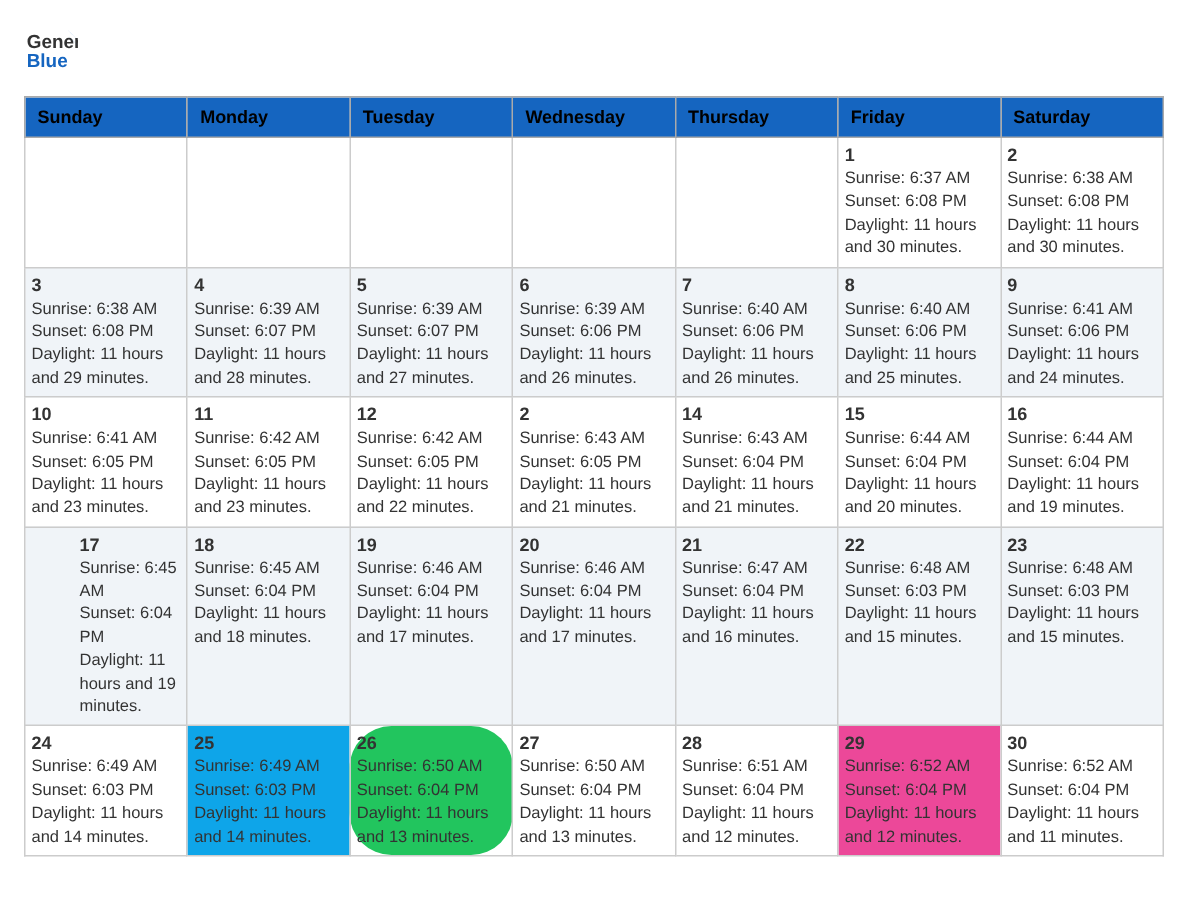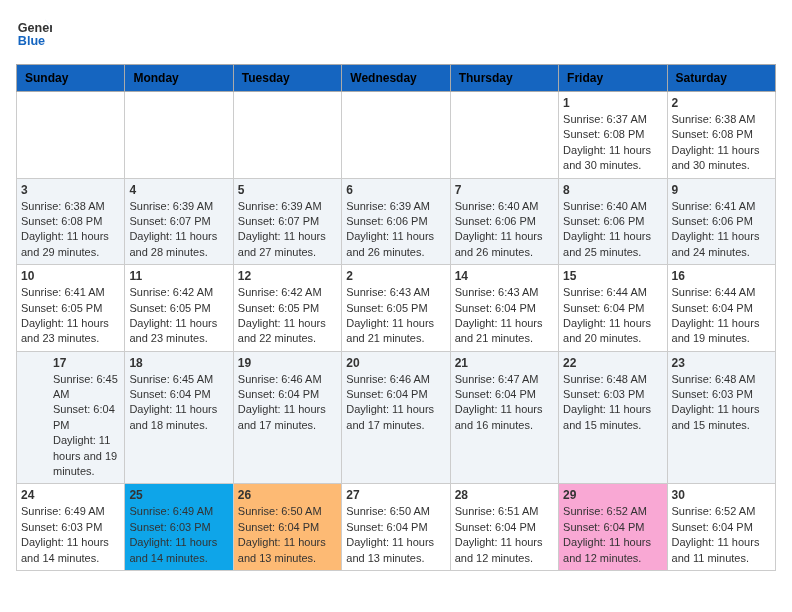--- a/index.html
+++ b/index.html
@@ -219,33 +219,33 @@
       </tr>
       <tr>
         <td style="background: rgb(255, 255, 255);">
           <span class="day-number">24</span>
           <div class="day-info">Sunrise: 6:49 AM<br>Sunset: 6:03 PM<br>Daylight: 11 hours and 14 minutes.</div>
         </td>
         <td style="background: #0ea5e9;">
           <span class="day-number">25</span>
           <div class="day-info">Sunrise: 6:49 AM<br>Sunset: 6:03 PM<br>Daylight: 11 hours and 14 minutes.</div>
         </td>
-        <td style="background: #fdba74;">
+        <td style="background: #22c55e; border-radius: 28px;">
           <span class="day-number">26</span>
           <div class="day-info">Sunrise: 6:50 AM<br>Sunset: 6:04 PM<br>Daylight: 11 hours and 13 minutes.</div>
         </td>
         <td style="background: rgb(255, 255, 255);">
           <span class="day-number">27</span>
           <div class="day-info">Sunrise: 6:50 AM<br>Sunset: 6:04 PM<br>Daylight: 11 hours and 13 minutes.</div>
         </td>
         <td style="background: rgb(255, 255, 255);">
           <span class="day-number">28</span>
           <div class="day-info">Sunrise: 6:51 AM<br>Sunset: 6:04 PM<br>Daylight: 11 hours and 12 minutes.</div>
         </td>
-        <td style="background: #f9a8d4;">
+        <td style="background: #ec4899;">
           <span class="day-number">29</span>
           <div class="day-info">Sunrise: 6:52 AM<br>Sunset: 6:04 PM<br>Daylight: 11 hours and 12 minutes.</div>
         </td>
         <td style="background: rgb(255, 255, 255);">
           <span class="day-number">30</span>
           <div class="day-info">Sunrise: 6:52 AM<br>Sunset: 6:04 PM<br>Daylight: 11 hours and 11 minutes.</div>
         </td>
       </tr>
     </tbody>
 </table>

